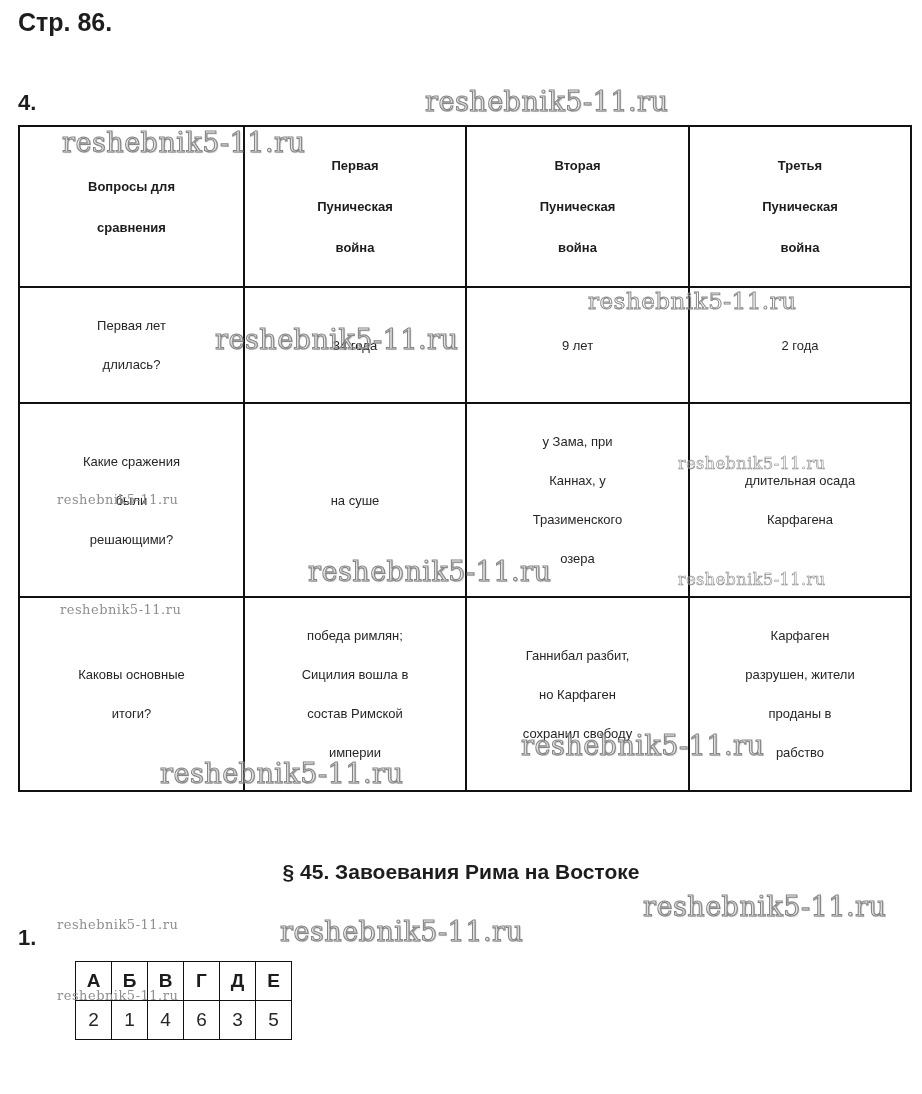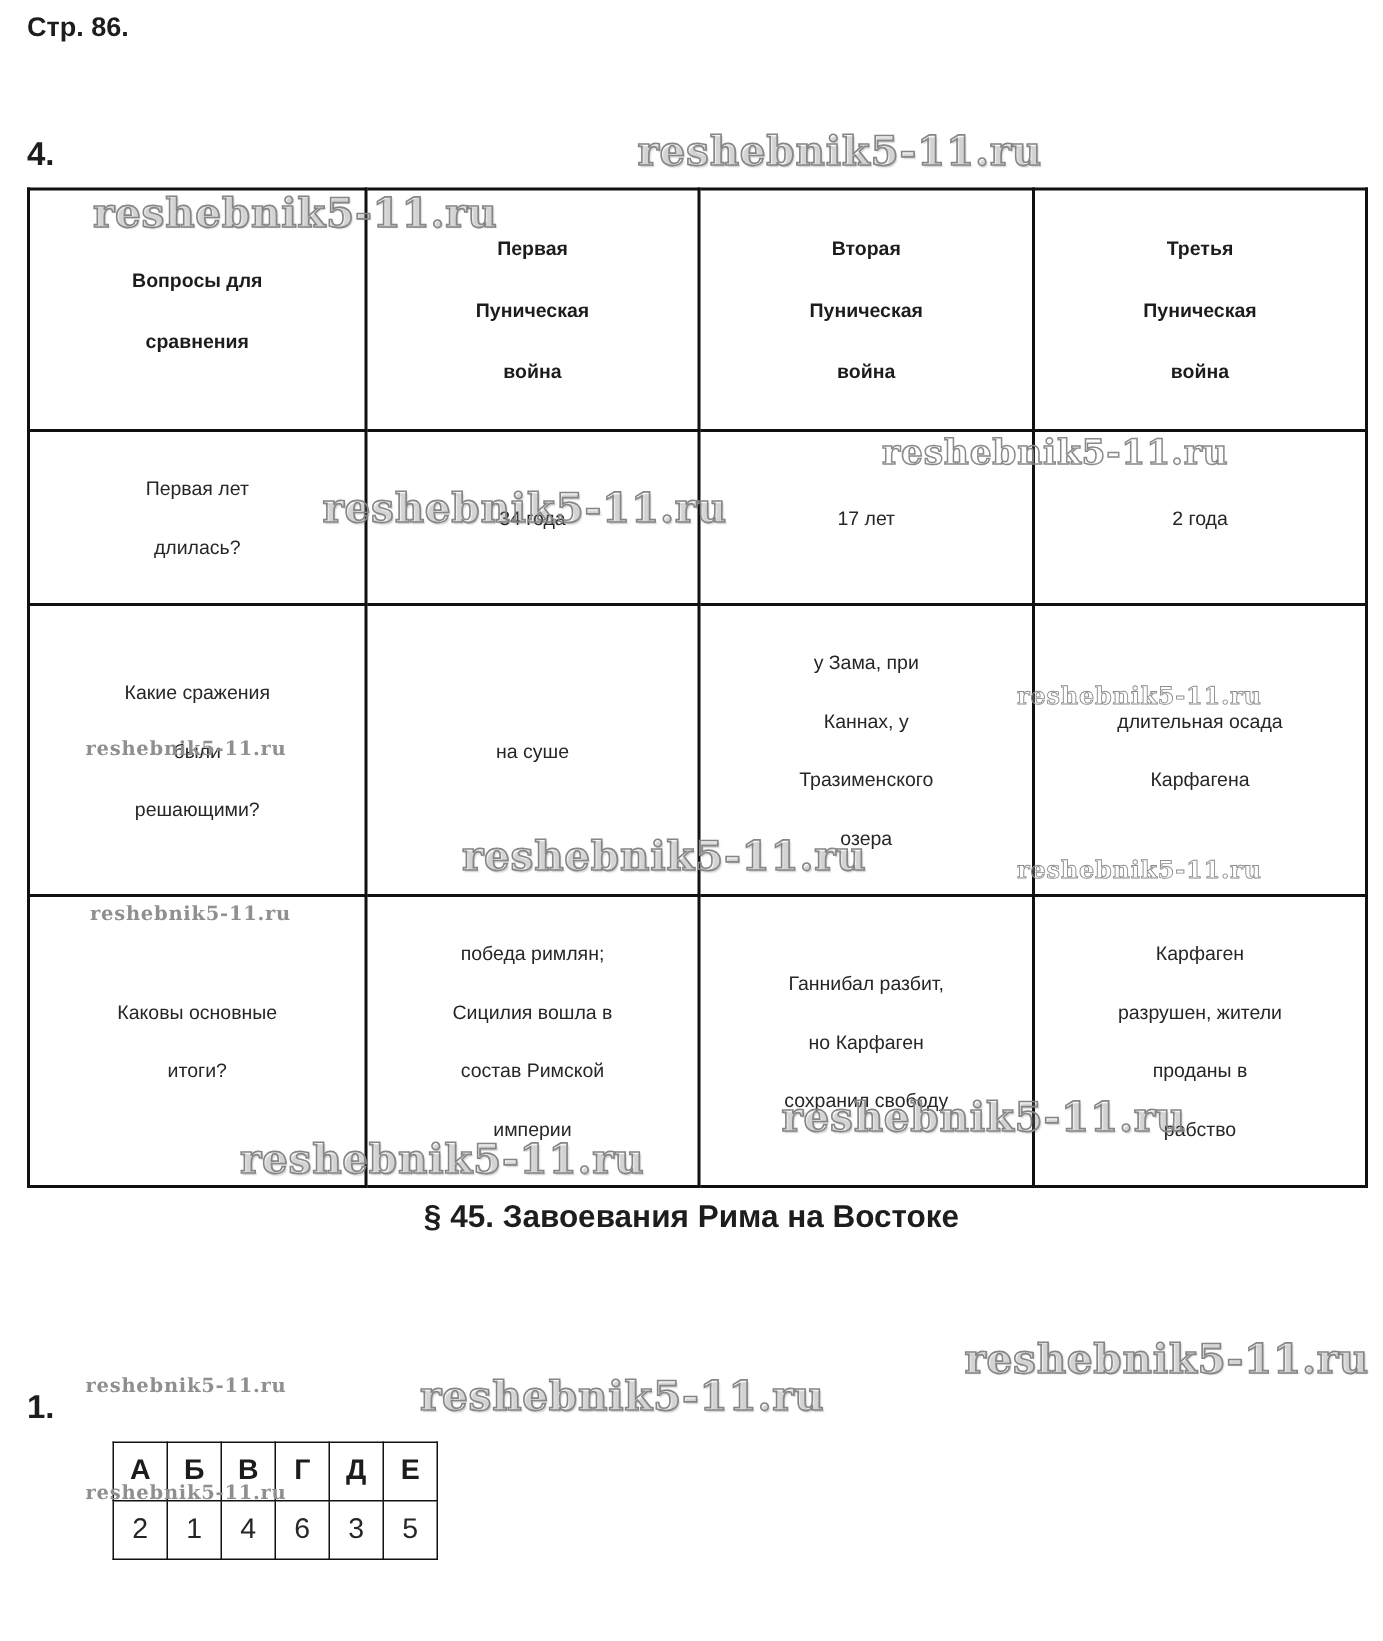--- a/index.html
+++ b/index.html
@@ -9,21 +9,21 @@
     width: 922px;
     height: 1094px;
     background: #ffffff;
     font-family: "Liberation Sans", sans-serif;
     color: #222;
     overflow: hidden;
   }
 
   .page-label {
     position: absolute; left: 18px; top: 8px;
-    font-size: 18px; font-weight: bold; color: #1d1d1d;
+    font-size: 25px; font-weight: bold; color: #1d1d1d;
   }
   .task-label {
     position: absolute; font-size: 22px; font-weight: bold; color: #1d1d1d;
   }
   .task4 { left: 18px; top: 90px; }
   .task1 { left: 18px; top: 925px; }
 
   
   table.punic {
     position: absolute; left: 18px; top: 125px;
@@ -41,42 +41,42 @@
   }
   table.punic th { font-weight: bold; line-height: 41px; color: #1c1c1c; }
   tr.r-hdr  { height: 115px; }
   tr.r-0    { height: 82px;  }
   tr.r-1    { height: 118px; }
   tr.r-2    { height: 158px; }
   tr.r-3    { height: 164px; }
 
   
   .section-heading {
-    position: absolute; left: 0; top: 800px; width: 922px;
+    position: absolute; left: 0; top: 860px; width: 922px;
     text-align: center; font-size: 21px; font-weight: bold; color: #1d1d1d;
   }
 
   
   table.letters {
     position: absolute; left: 75px; top: 961px;
     border-collapse: collapse; table-layout: fixed;
   }
   table.letters td {
     width: 36px; height: 39px;
     border: 1.5px solid #111;
     text-align: center; vertical-align: middle;
     font-size: 19px; color: #262626;
   }
   table.letters tr.lrow td { font-weight: bold; color: #1c1c1c; }
 
   
   .wm {
     position: absolute;
     font-family: "DejaVu Serif", "Liberation Serif", serif;
-    font-weight: bold;
+    font-weight: normal;
     white-space: nowrap;
     z-index: 6;
     letter-spacing: 0.5px;
   }
   .wm-lg {
     font-size: 27px;
     color: rgba(255,255,255,0.10);
     -webkit-text-stroke: 1.1px #868686;
     text-shadow: 1px 1px 1px rgba(60,60,60,0.25);
   }
@@ -121,21 +121,21 @@
 Пуническая
 война</th>
         <th>Третья
 Пуническая
 война</th>
       </tr>
       <tr class="r-0">
         <td>Первая лет
 длилась?</td>
         <td>34 года</td>
-        <td>17 лет</td>
+        <td>9 лет</td>
         <td>2 года</td>
       </tr>
       <tr class="r-2">
         <td>Какие сражения
 были
 решающими?</td>
         <td>на суше</td>
         <td>у Зама, при
 Каннах, у
 Тразименского

